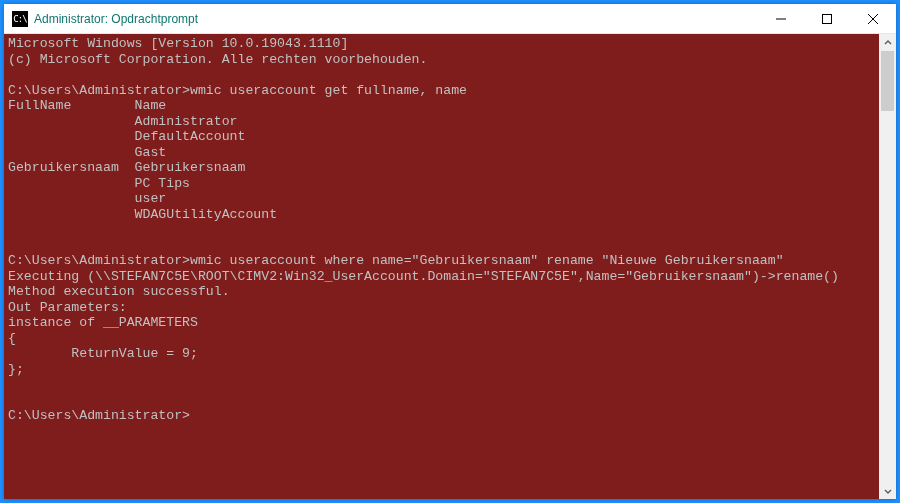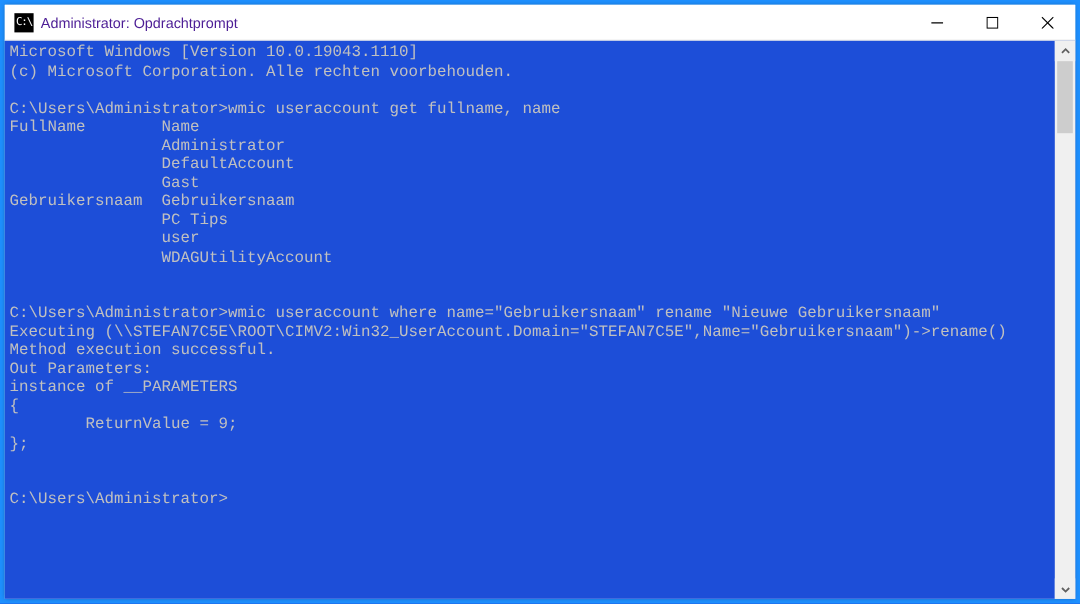--- a/index.html
+++ b/index.html
@@ -15,30 +15,30 @@
     height: 30px;
     background: #fff;
     display: flex; align-items: center;
     border-bottom: 1px solid #e5e5e5;
   }
   .titlebar-icon {
     width: 16px; height: 16px; margin: 0 6px 0 8px;
     background: #000; display: inline-flex; align-items: center; justify-content: center;
     font-size: 9px; color: #fff; font-family: Consolas, monospace; letter-spacing: -1px;
   }
-  .titlebar-title { font-size: 12px; color: #4c1d95; flex: 0 0 auto; }
+  .titlebar-title { font-size: 12px; color: #0f766e; flex: 0 0 auto; }
   .titlebar-spacer { flex: 1; }
   .win-btn {
     width: 46px; height: 30px;
     display: flex; align-items: center; justify-content: center;
     color: #000;
   }
   .win-btn svg { width: 10px; height: 10px; stroke: #000; stroke-width: 1; fill: none; }
   .client {
-    flex: 1; display: flex; background: #1d4ed8; position: relative;
+    flex: 1; display: flex; background: #7f1d1d; position: relative;
     font-family: Consolas, "Courier New", monospace;
   }
   .terminal {
     flex: 1; padding: 2px 4px;
     color: #c0c0c0;
     font-size: 13.2px; line-height: 15.5px;
     white-space: pre;
     overflow: hidden;
   }
   .scrollbar {

